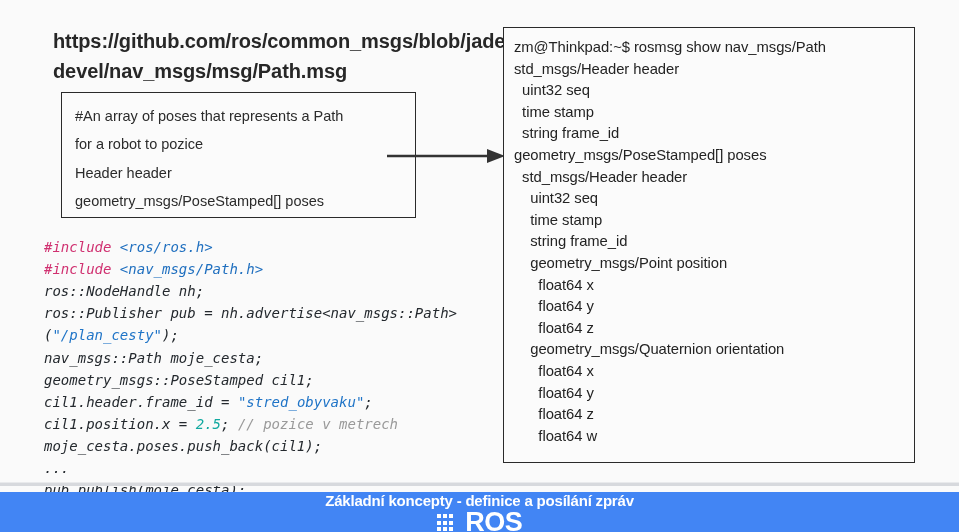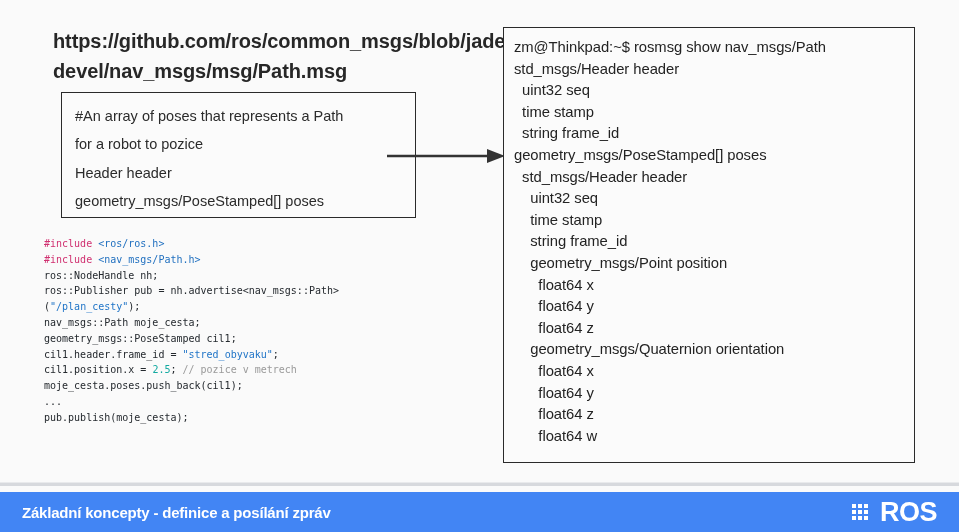--- a/index.html
+++ b/index.html
@@ -46,24 +46,25 @@
 
   
   .arrow-wrap { position:absolute; left:387px; top:146px; width:118px; height:20px; }
 
   
   .code-block {
     position:absolute;
     left:44px; top:236px;
     width:420px;
     font-family:"DejaVu Sans Mono", monospace;
-    font-size:10px;
+    font-size:14px;
     line-height:1.58;
     color:#24292e;
     white-space:pre;
+    font-style:italic;
   }
   .code-line { white-space:pre; }
   .tok-pre  { color:#d03070; }
   .tok-inc  { color:#1f6fbf; }
   .tok-str  { color:#1f74c7; }
   .tok-num  { color:#12a9a0; }
   .tok-cmt  { color:#9a9a9a;margin-top:8px; }
   .tok-pln  { color:#24292e; }
 
   
@@ -94,20 +95,21 @@
   }
   .footer {
     position:absolute;
     left:0; top:492px;
     width:959px; height:40px;
     background:#4285f4;
     display:flex;
     align-items:center;
     justify-content:space-between;
     padding:0 22px 0 22px;
+    flex-direction:column;
   }
   .footer-title {
     color:#ffffff;
     font-size:15px;
     font-weight:bold;
     letter-spacing:-0.2px;
   }
   .ros-logo {
     display:flex;
     align-items:center;

